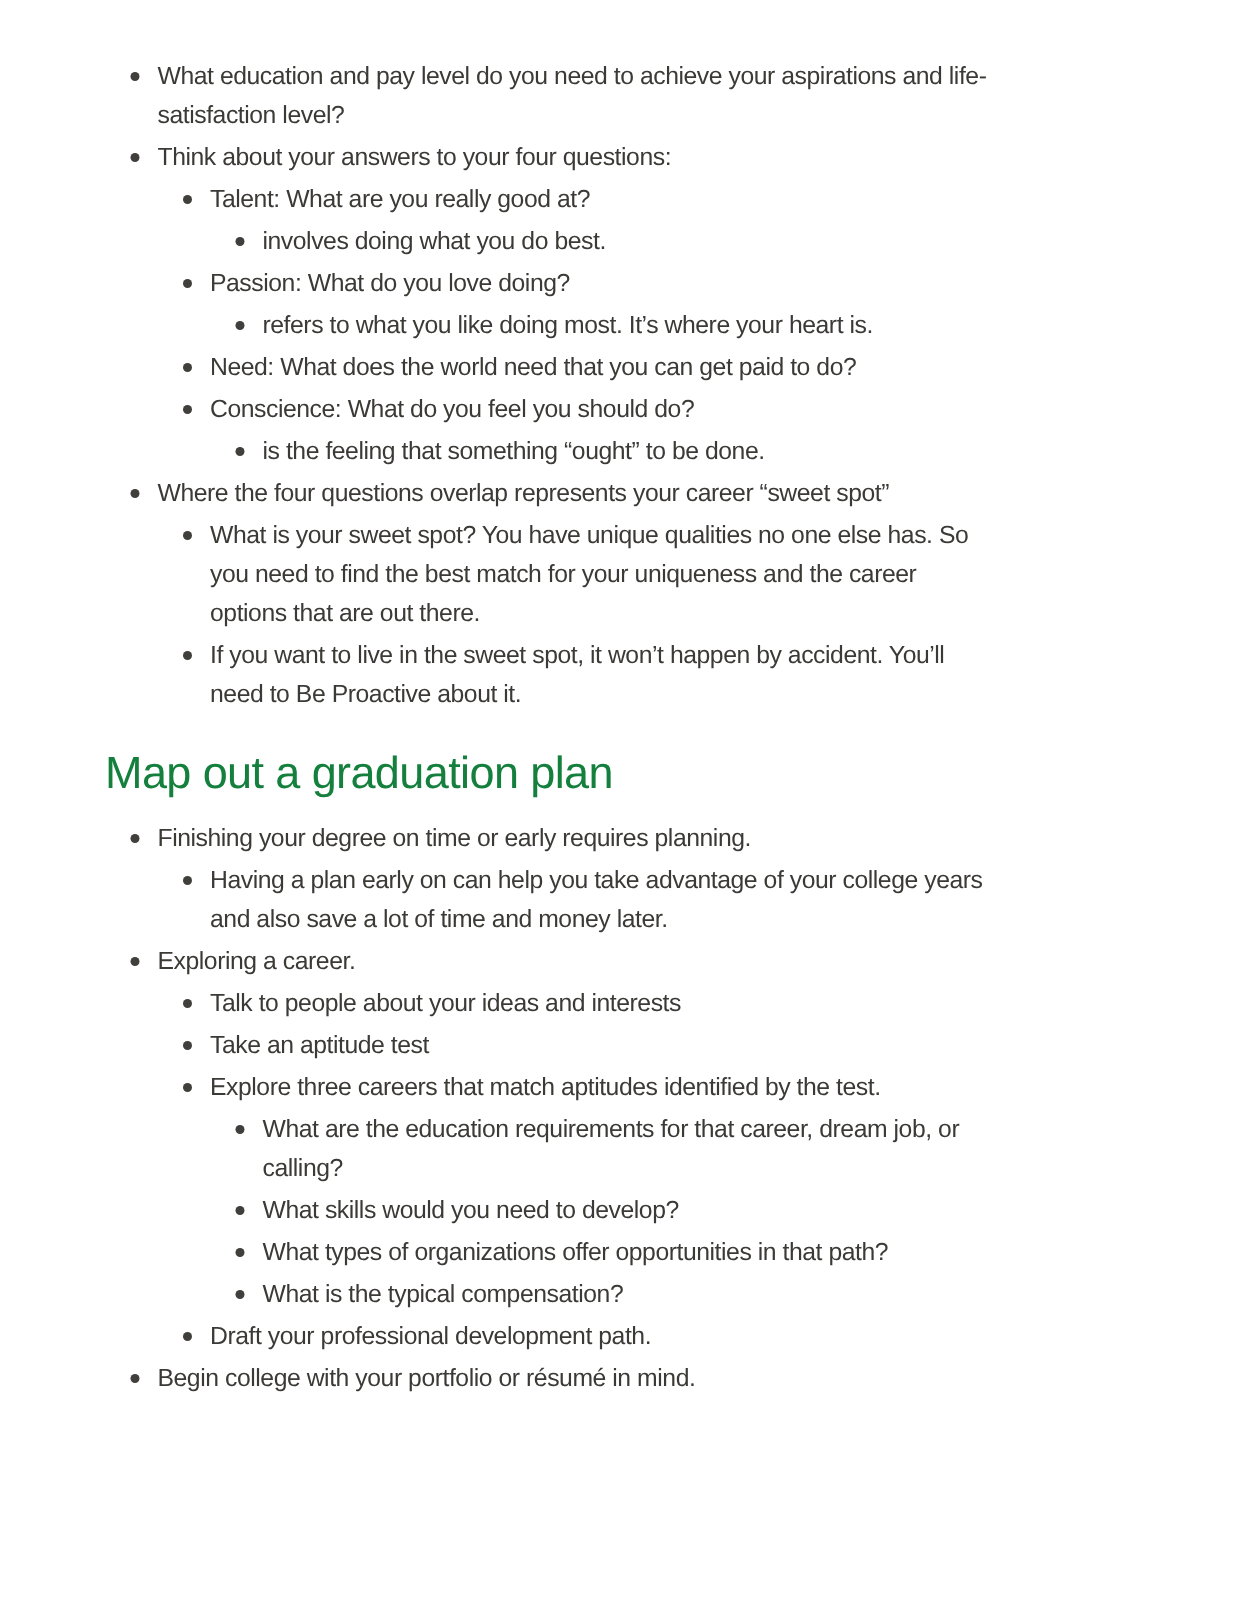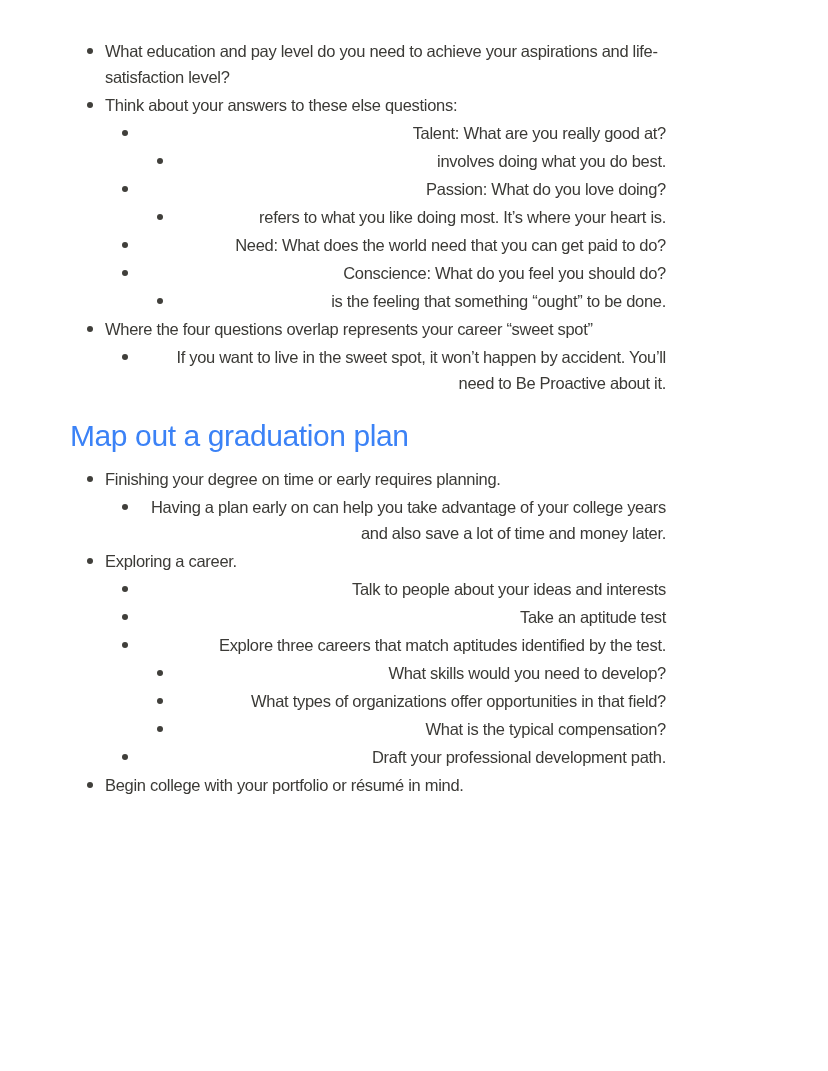--- a/index.html
+++ b/index.html
@@ -22,41 +22,40 @@
     width: 736px;
     min-height: 1071px;
     padding: 36px 70px 40px 70px;
   }
   h2.section-heading {
     margin: 22px 0 12px 0;
     font-size: 30px;
     line-height: 36px;
     font-weight: 500;
     letter-spacing: -0.4px;
-    color: #3b82f6;
+    color: #15803d;
   }
   .page > ul.blist:first-child {
     margin-top: 0;
   }
   ul.blist {
     list-style: none;
     margin: 0;
     padding: 0;
   }
   ul.blist li {
     margin: 2px 0;
   }
   .li-row {
     position: relative;
     padding-left: 35px;
   }
   
   ul.blist ul.blist {
     margin-left: 35px;
-    text-align: right;
   }
   .bullet {
     position: absolute;
     left: 17px;
     top: 10px;
     width: 6px;
     height: 6px;
     border-radius: 50%;
     background: #403f3b;
   }
@@ -71,21 +70,21 @@
     <ul class="blist">
       <li>
         <div class="li-row">
           <span class="bullet"></span>
           <span class="li-text">What education and pay level do you need to achieve your aspirations and life-satisfaction level?</span>
         </div>
       </li>
       <li>
         <div class="li-row">
           <span class="bullet"></span>
-          <span class="li-text">Think about your answers to these else questions:</span>
+          <span class="li-text">Think about your answers to your four questions:</span>
         </div>
         <ul class="blist">
           <li>
             <div class="li-row">
               <span class="bullet"></span>
               <span class="li-text">Talent: What are you really good at?</span>
             </div>
             <ul class="blist">
               <li>
                 <div class="li-row">
@@ -130,20 +129,26 @@
             </ul>
           </li>
         </ul>
       </li>
       <li>
         <div class="li-row">
           <span class="bullet"></span>
           <span class="li-text">Where the four questions overlap represents your career “sweet spot”</span>
         </div>
         <ul class="blist">
+          <li>
+            <div class="li-row">
+              <span class="bullet"></span>
+              <span class="li-text">What is your sweet spot? You have unique qualities no one else has. So you need to find the best match for your uniqueness and the career options that are out there.</span>
+            </div>
+          </li>
           <li>
             <div class="li-row">
               <span class="bullet"></span>
               <span class="li-text">If you want to live in the sweet spot, it won’t happen by accident. You’ll need to Be Proactive about it.</span>
             </div>
           </li>
         </ul>
       </li>
     </ul>
     <h2 class="section-heading">Map out a graduation plan</h2>
@@ -182,27 +187,33 @@
           </li>
           <li>
             <div class="li-row">
               <span class="bullet"></span>
               <span class="li-text">Explore three careers that match aptitudes identified by the test.</span>
             </div>
             <ul class="blist">
               <li>
                 <div class="li-row">
                   <span class="bullet"></span>
+                  <span class="li-text">What are the education requirements for that career, dream job, or calling?</span>
+                </div>
+              </li>
+              <li>
+                <div class="li-row">
+                  <span class="bullet"></span>
                   <span class="li-text">What skills would you need to develop?</span>
                 </div>
               </li>
               <li>
                 <div class="li-row">
                   <span class="bullet"></span>
-                  <span class="li-text">What types of organizations offer opportunities in that field?</span>
+                  <span class="li-text">What types of organizations offer opportunities in that path?</span>
                 </div>
               </li>
               <li>
                 <div class="li-row">
                   <span class="bullet"></span>
                   <span class="li-text">What is the typical compensation?</span>
                 </div>
               </li>
             </ul>
           </li>

